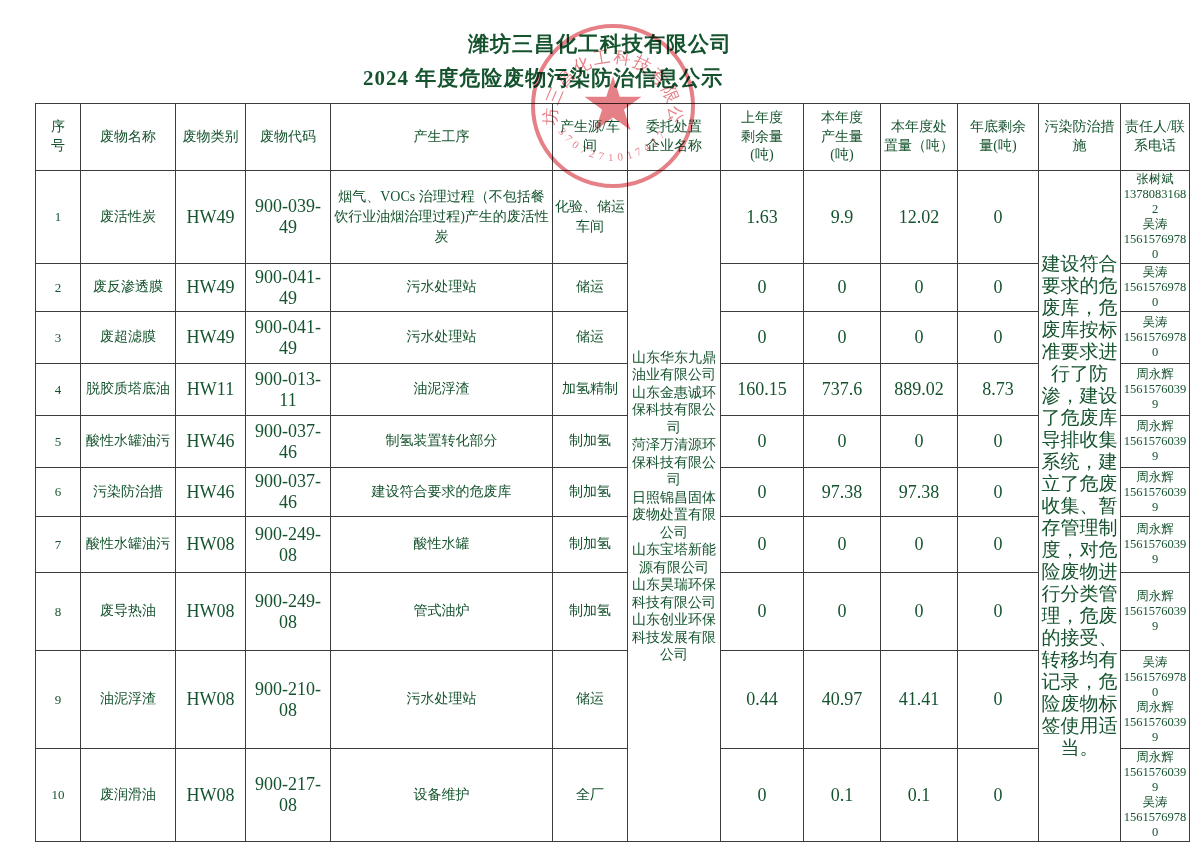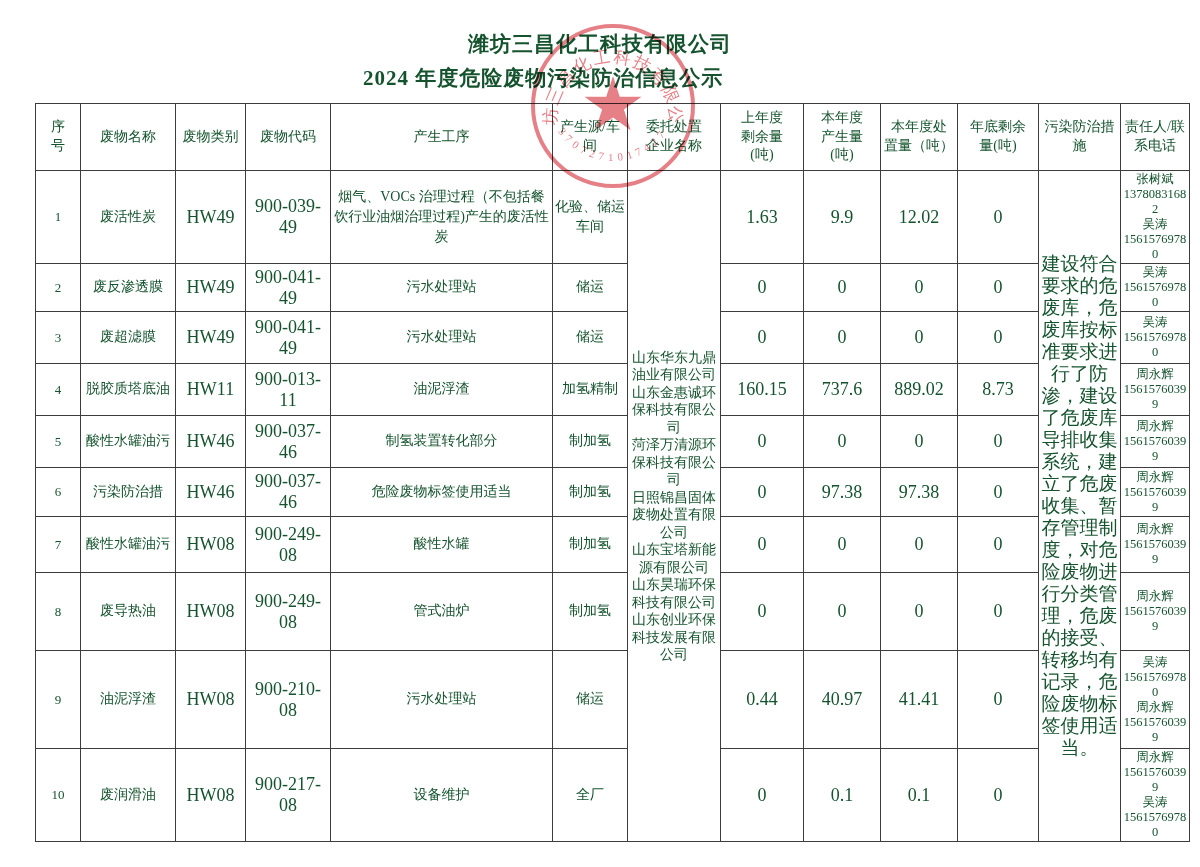--- a/index.html
+++ b/index.html
@@ -166,21 +166,21 @@
       <td class="num">0</td>
       <td class="contact">周永辉
 15615760399</td>
     </tr>
 
     <tr class="r6">
       <td class="no">6</td>
       <td class="txt">污染防治措</td>
       <td class="num">HW46</td>
       <td class="num">900-037-46</td>
-      <td class="txt">危险废物标签使用适当</td>
+      <td class="txt">建设符合要求的危废库</td>
       <td class="txt">制加氢</td>
       <td class="num">0</td>
       <td class="num">97.38</td>
       <td class="num">97.38</td>
       <td class="num">0</td>
       <td class="contact">周永辉
 15615760399</td>
     </tr>
 
     <tr class="r7">

